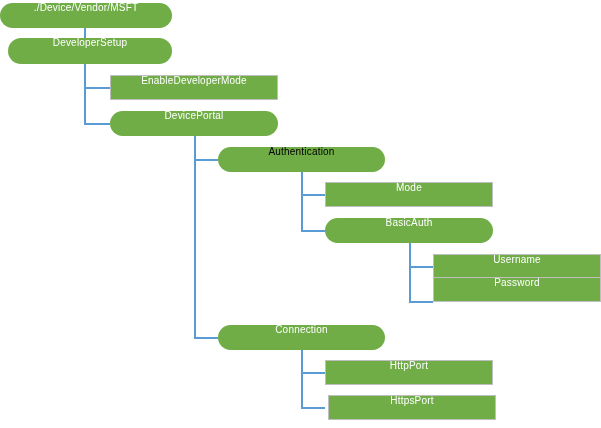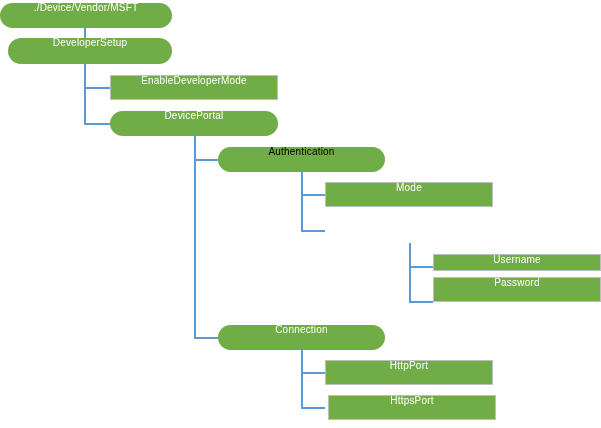--- a/index.html
+++ b/index.html
@@ -89,21 +89,24 @@
     </div>
     <div class="node rounded" style="left: 110px; top: 111px; width: 168px; height: 25px; background: rgb(112, 173, 71); color: rgb(255, 255, 255);">
       <span>DevicePortal</span>
     </div>
     <div class="node rounded" style="left: 218px; top: 147px; width: 167px; height: 25px; background: rgb(112, 173, 71); color: #000000;">
       <span>Authentication</span>
     </div>
     <div class="node rect" style="left: 325px; top: 182px; width: 168px; height: 25px; background: rgb(112, 173, 71); color: rgb(255, 255, 255); border-color: rgb(191, 191, 191);">
       <span>Mode</span>
     </div>
-    <div class="node rect" style="left: 433px; top: 254px; width: 168px; height: 17px; background: rgb(112, 173, 71); color: rgb(255, 255, 255); border-color: rgb(191, 191, 191);">
+    <div class="node rounded" style="left: 325px; top: 218px; width: 168px; height: 25px; background: rgb(112, 173, 71); color: rgb(255, 255, 255);">
+      <span>BasicAuth</span>
+    </div>
+    <div class="node rect" style="left: 433px; top: 254px; width: 168px; height: 24px; background: rgb(112, 173, 71); color: rgb(255, 255, 255); border-color: rgb(191, 191, 191);">
       <span>Username</span>
     </div>
     <div class="node rect" style="left: 433px; top: 277px; width: 168px; height: 25px; background: rgb(112, 173, 71); color: rgb(255, 255, 255); border-color: rgb(191, 191, 191);">
       <span>Password</span>
     </div>
     <div class="node rect" style="left: 325px; top: 360px; width: 168px; height: 25px; background: rgb(112, 173, 71); color: rgb(255, 255, 255); border-color: rgb(191, 191, 191);">
       <span>HttpPort</span>
     </div>
     <div class="node rounded" style="left: 218px; top: 325px; width: 167px; height: 25px; background: rgb(112, 173, 71); color: rgb(255, 255, 255);">
       <span>Connection</span>

